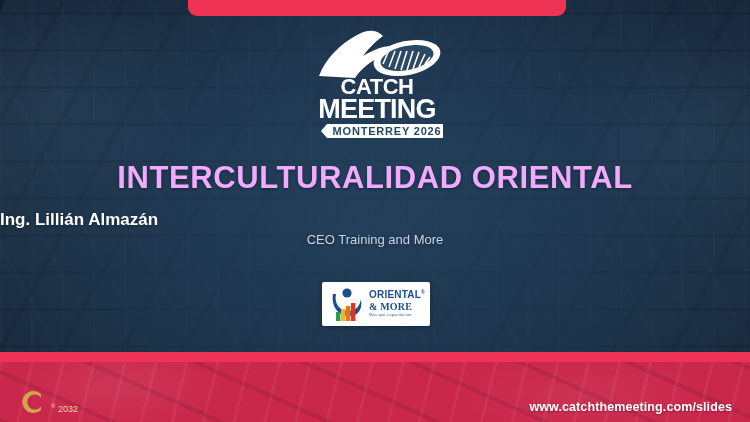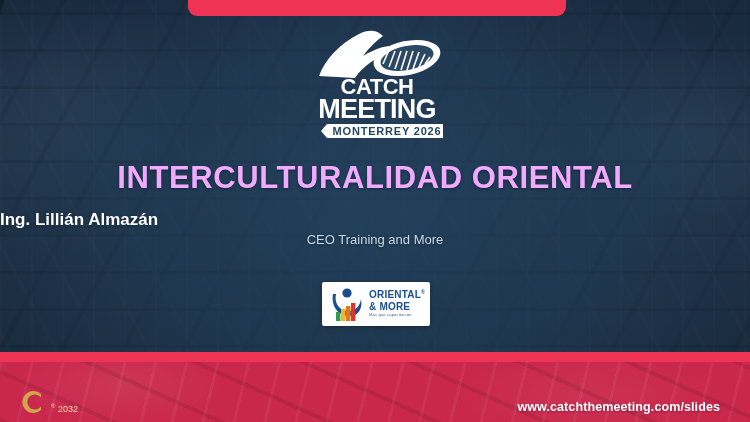--- a/index.html
+++ b/index.html
@@ -130,42 +130,42 @@
   .sponsor-mark { width:40px; height:38px; flex:0 0 40px; }
   .sponsor-mark svg { display:block; width:40px; height:38px; }
   .sponsor-words { margin-left:2px; line-height:1; }
   .sponsor-line1 {
     font-size:10px; font-weight:bold; color:#1a4e8f;
     letter-spacing:.2px; position:relative; white-space:nowrap;
   }
   .sponsor-reg { font-size:5px; vertical-align:super; }
   .sponsor-line2 {
     font-size:10px; font-weight:bold; color:#1a4e8f;
-    letter-spacing:.2px; margin-top:1px;
+    letter-spacing:.2px; margin-top:1px;font-family:Liberation Serif, serif;
   }
   .sponsor-tag {
     font-size:4.2px; color:#4a6b93; margin-top:1.5px;
     letter-spacing:.1px; white-space:nowrap;
   }
 
   
   .c-mark {
     position:absolute; left:16px; top:386px;
     display:flex; align-items:flex-end;
   }
   .c-mark svg { display:block; width:32px; height:32px; }
   .c-year {
     font-size:9px; color:#f0d8a8; font-weight:normal;
     margin-left:3px; margin-bottom:4px; white-space:nowrap;
   }
   .c-reg { font-size:6px; vertical-align:super; }
 
   
   .site-url {
-    position:absolute; right:30px; top:400px;
+    position:absolute; right:18px; top:400px;
     font-size:12.5px; font-weight:bold; color:#ffffff;
     letter-spacing:.1px;
     text-shadow:0 1px 2px rgba(80,10,30,.45);
   }
 </style>
 </head>
 <body>
 
 <div class="slide">
 

